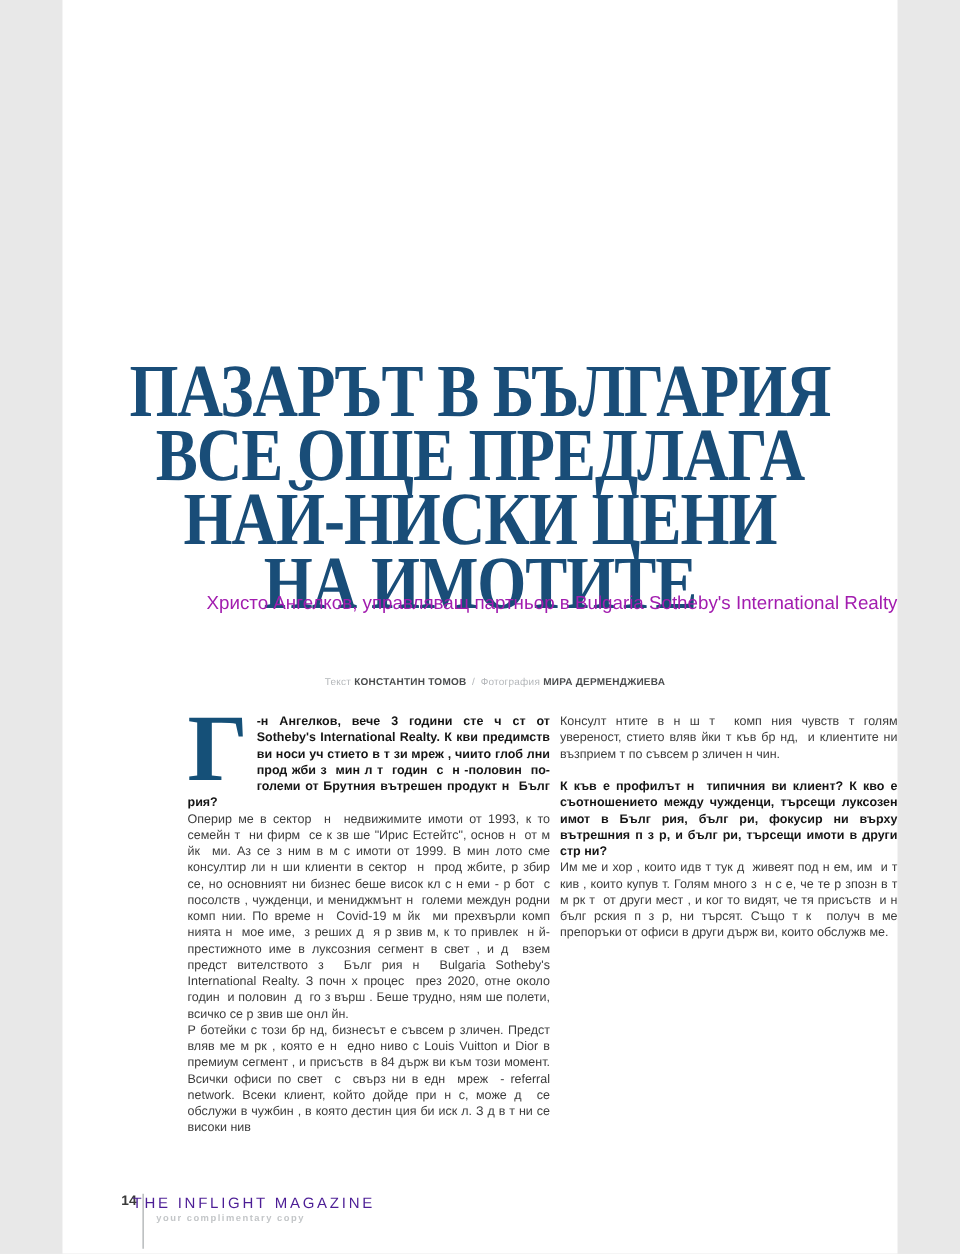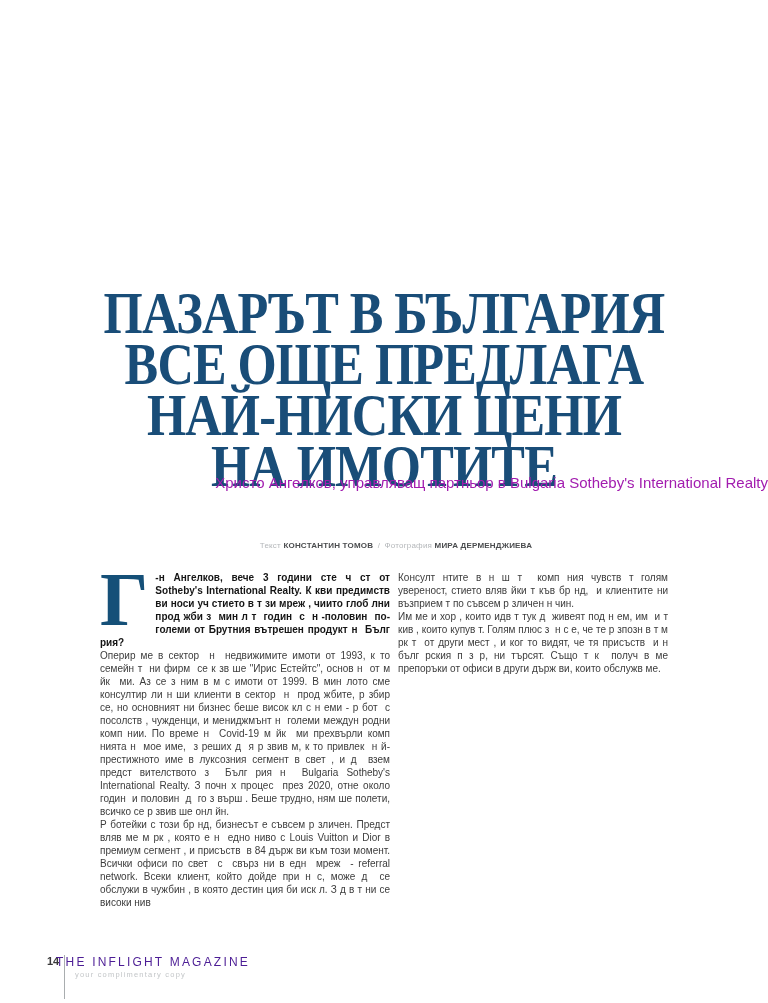--- a/index.html
+++ b/index.html
@@ -1,18 +1,18 @@
 <!DOCTYPE html>
 <html><head>
 <meta charset="utf-8">
 <style>
   html,body{margin:0;padding:0;background:#e8e8e8;}
   .page{
     position:relative;
-    width:768px;height:1003px;
+    width:668px;height:1003px;
     background:#ffffff;
     margin:0 auto;
     overflow:hidden;
     font-family:"Liberation Sans",sans-serif;
   }
   
   .headline{
     position:absolute;top:248px;left:0;right:0;
     text-align:center;
     color:#194d78;
@@ -72,21 +72,21 @@
   .footer-divider{
     position:absolute;left:64px;top:5px;
     width:1px;height:44px;background:#a9adaf;
   }
   .magazine-title{
     position:absolute;left:56px;top:5px;
     font-size:12px;letter-spacing:2.2px;color:#4c1d95;
   }
   .magazine-tagline{
     position:absolute;left:75px;top:20px;
-    font-size:7.5px;letter-spacing:1.2px;color:#c3c6c8;
+    font-size:7.5px;letter-spacing:1.2px;color:#c3c6c8;font-weight:bold;
   }
 </style>
 </head>
 <body>
 
 <div class="page">
 
   <h1 class="headline">
     <div>ПАЗАРЪТ В БЪЛГАРИЯ</div>
     <div>ВСЕ ОЩЕ ПРЕДЛАГА</div>
@@ -105,21 +105,22 @@
   </div>
 
   <div class="body">
     <div class="col col-left">
       <p class="para question"><span class="dropcap">Г</span><span>-н Ангелков, вече 3 години сте ч ст от Sotheby's International Realty. К кви предимств  ви носи уч стието в т зи мреж , чиито глоб лни прод жби з  мин л т  годин  с  н -половин  по-големи от Брутния вътрешен продукт н  Бълг рия?</span></p>
       <p class="para">Оперир ме в сектор  н  недвижимите имоти от 1993, к то семейн т  ни фирм  се к зв ше "Ирис Естейтс", основ н  от м йк  ми. Аз се з ним в м с имоти от 1999. В мин лото сме консултир ли н ши клиенти в сектор  н  прод жбите, р збир  се, но основният ни бизнес беше висок кл с н еми - р бот  с посолств , чужденци, и мениджмънт н  големи междун родни комп нии. По време н  Covid-19 м йк  ми прехвърли комп нията н  мое име,  з реших д  я р звив м, к то привлек  н й-престижното име в луксозния сегмент в свет , и д  взем  предст вителството з  Бълг рия н  Bulgaria Sotheby's International Realty. З почн х процес  през 2020, отне около годин  и половин  д  го з върш . Беше трудно, ням ше полети, всичко се р звив ше онл йн.</p>
       <p class="para">Р ботейки с този бр нд, бизнесът е съвсем р зличен. Предст вляв ме м рк , която е н  едно ниво с Louis Vuitton и Dior в премиум сегмент , и присъств  в 84 държ ви към този момент. Всички офиси по свет  с  свърз ни в едн  мреж  - referral network. Всеки клиент, който дойде при н с, може д  се обслужи в чужбин , в която дестин ция би иск л. З д в т ни се високи нив </p>
     </div>
     <div class="col col-right">
       <p class="para">Консулт нтите в н ш т  комп ния чувств т голям  увереност, стието вляв йки т къв бр нд,  и клиентите ни възприем т по съвсем р зличен н чин.</p>
-      <p class="para">Им ме и хор , които идв т тук д  живеят под н ем, им  и т кив , които купув т. Голям плюс з  н с е, че те р зпозн в т м рк т  от други мест , и ког то видят, че тя присъств  и н  бълг рския п з р, ни търсят. Също т к  получ в ме препоръки от офиси в други държ ви, които обслужв ме.</p>
+      <p class="para question gap-before">К къв е профилът н  типичния ви клиент? К кво е съотношението между чужденци, търсещи луксозен имот в Бълг рия, бълг ри, фокусир ни върху вътрешния п з р, и бълг ри, търсещи имоти в други стр ни?</p>
+      <p class="para">Им ме и хор , които идв т тук д  живеят под н ем, им  и т кив , които купув т. Голям много з  н с е, че те р зпозн в т м рк т  от други мест , и ког то видят, че тя присъств  и н  бълг рския п з р, ни търсят. Също т к  получ в ме препоръки от офиси в други държ ви, които обслужв ме.</p>
     </div>
   </div>
 
   <div class="footer">
     <span class="page-number">14</span>
     <span class="footer-divider"></span>
     <span class="magazine-title">THE INFLIGHT MAGAZINE</span>
     <span class="magazine-tagline">your complimentary copy</span>
   </div>
 

